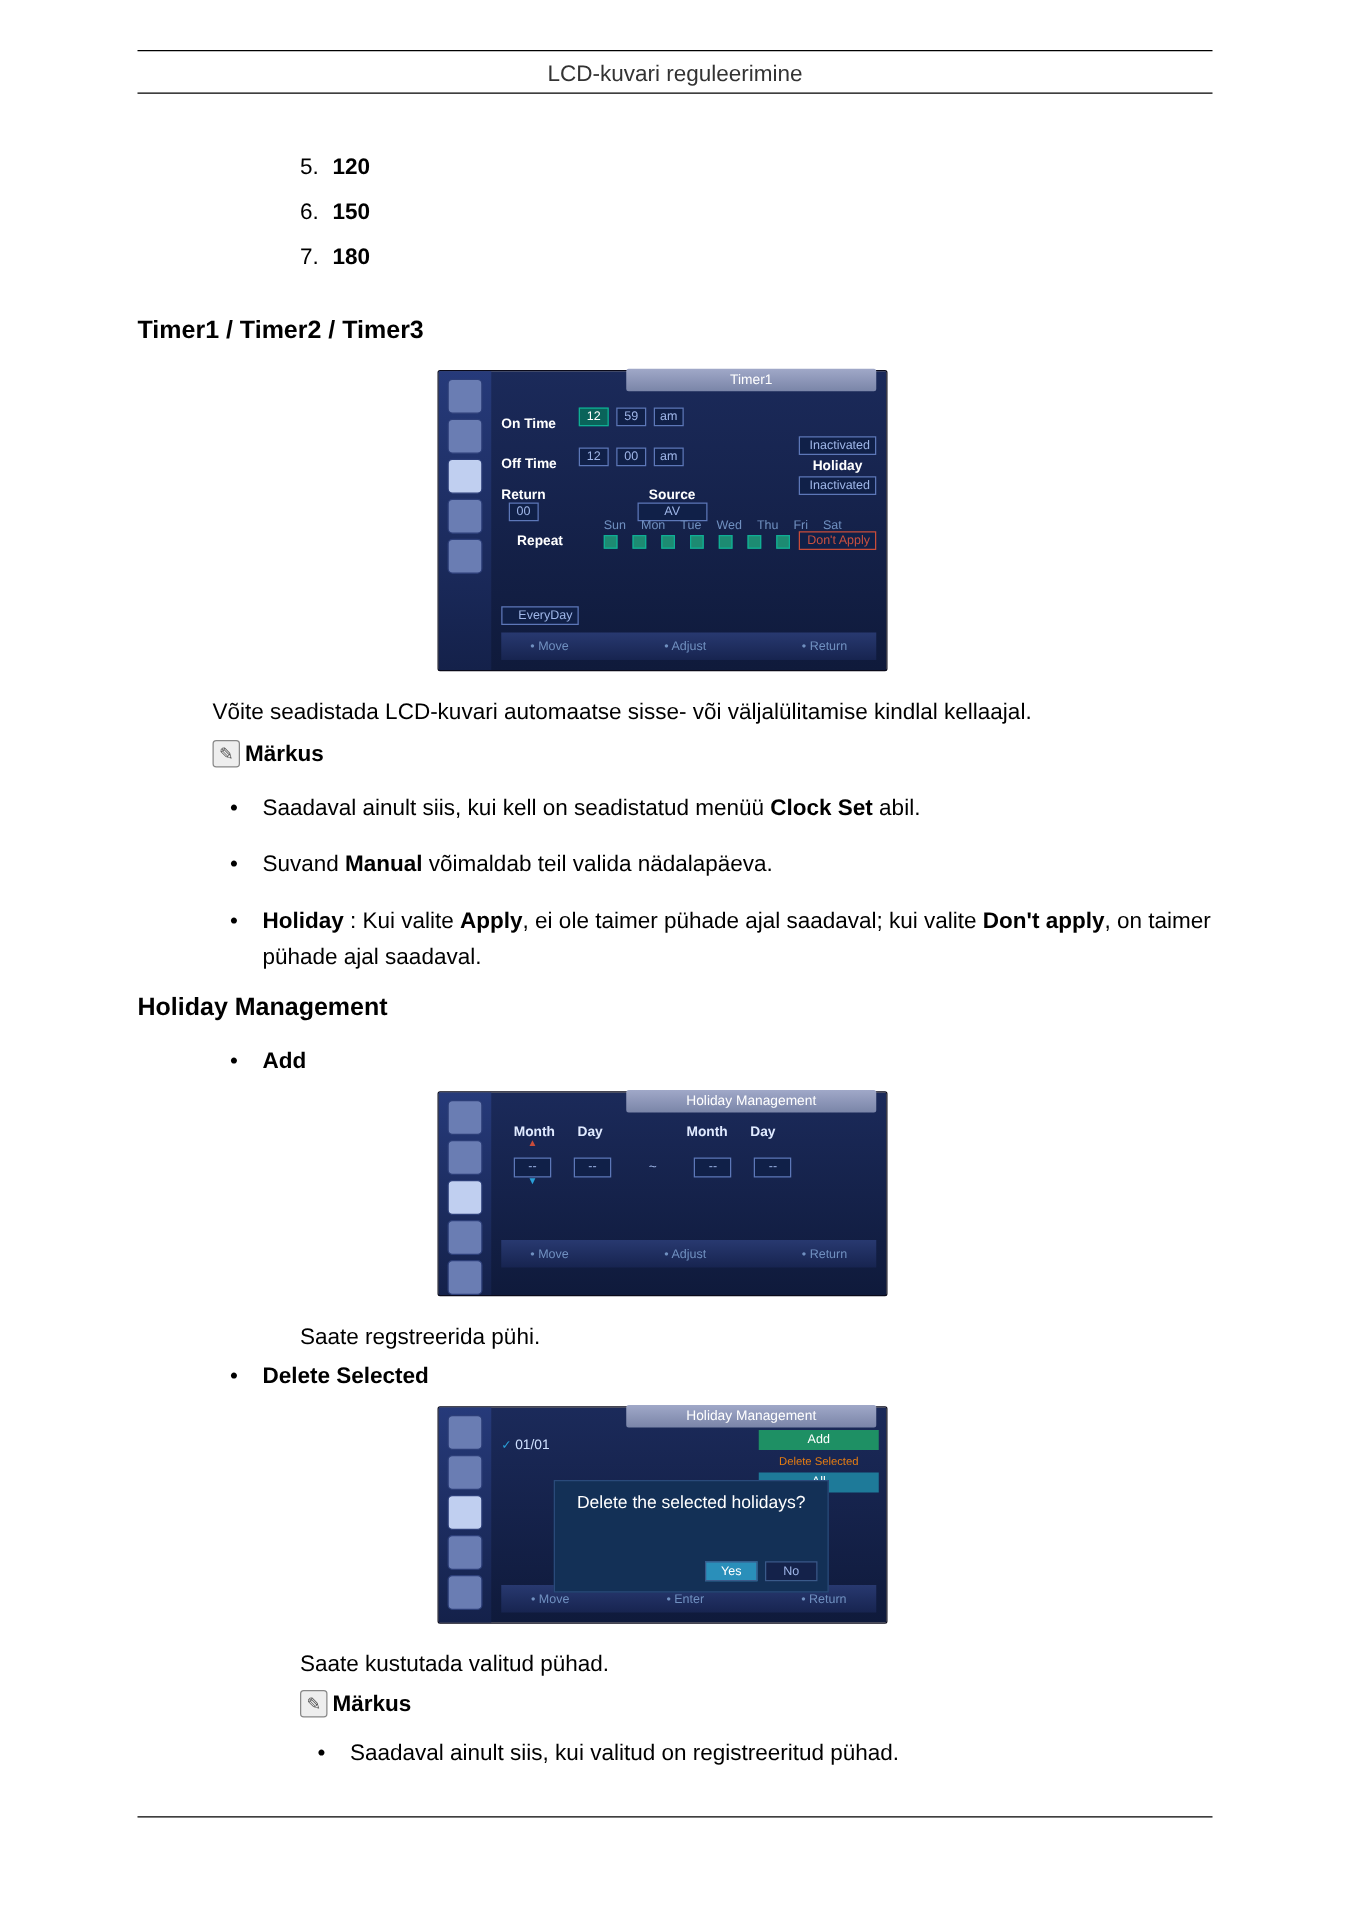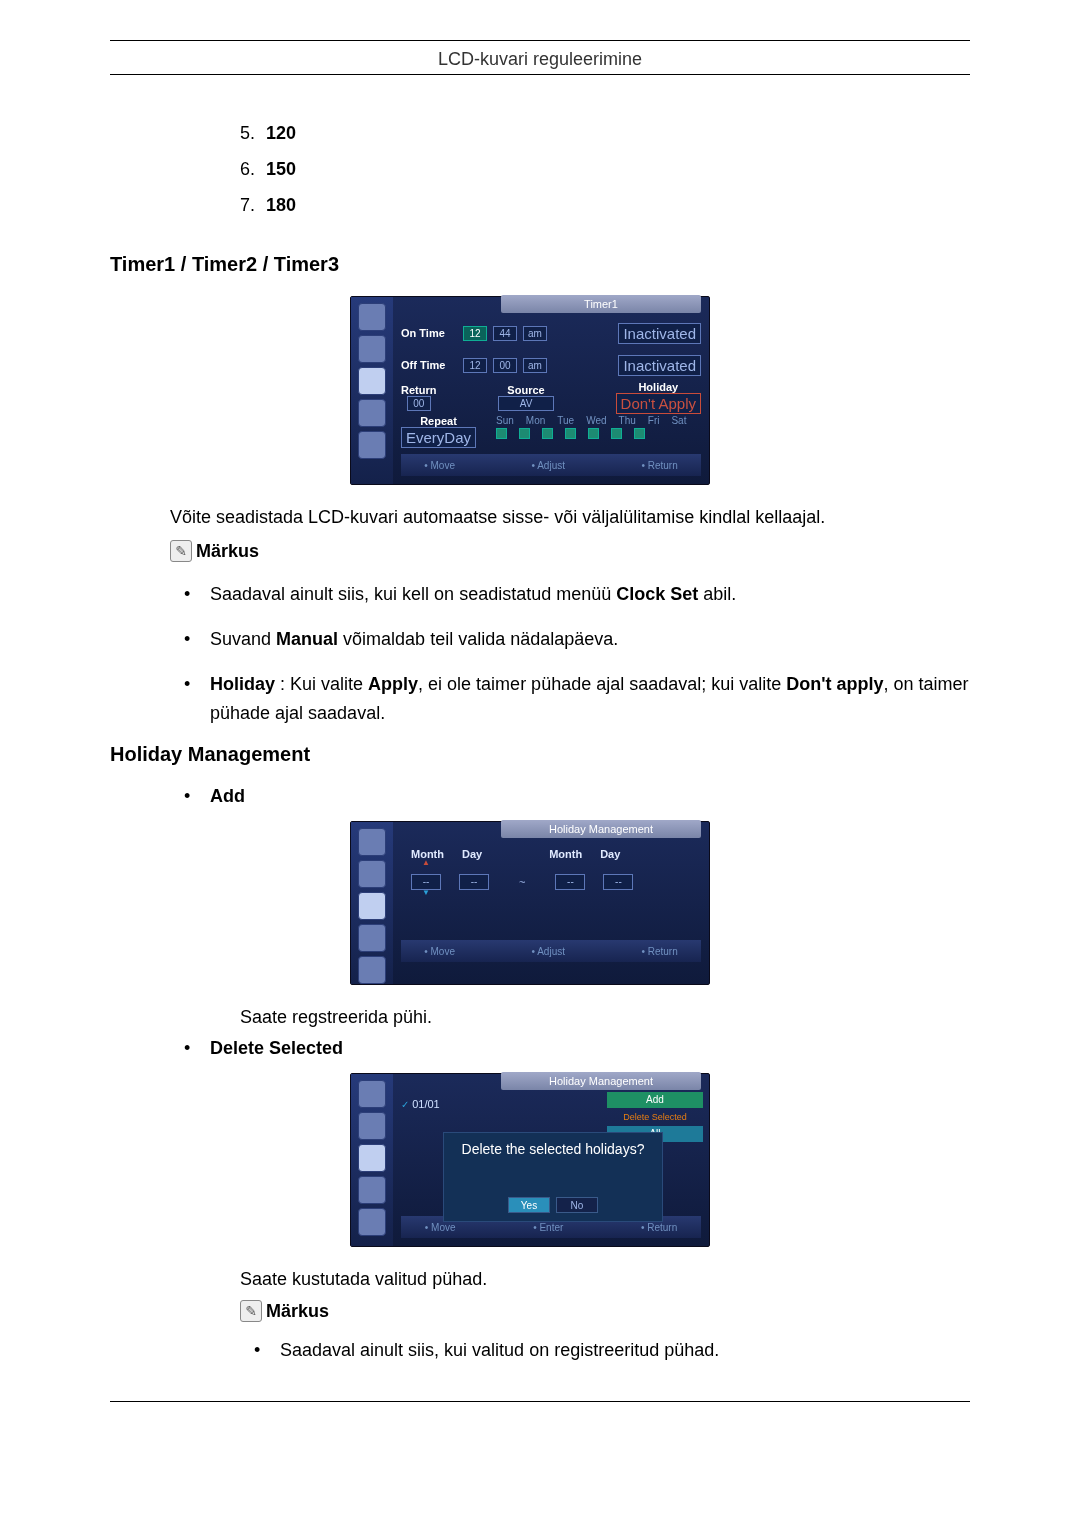--- a/index.html
+++ b/index.html
@@ -21,24 +21,24 @@
   .list-prev .val { font-weight: bold; }
   .h2 { font-weight: bold; font-size: 20px; margin-bottom: 20px; }
   .screenshot-wrap { margin-left: 240px; margin-bottom: 20px; }
   .osd { width: 360px; background: linear-gradient(#1b2a5a,#0f1a3b); border: 1px solid #0a0a1a; border-radius: 2px; color: #cfe0ff; font-size: 11px; display:flex; }
   .osd .side { width: 42px; background: linear-gradient(to bottom,#263a7a,#14214a); display:flex; flex-direction:column; align-items:center; padding:6px 0 0 0; gap:4px;}
   .osd .side div { width:28px; height:28px; background:#6a7db3; border:1px solid #2c3e78; border-radius:4px; }
   .osd .side div.active { background:#c0cff0; }
   .osd .main { flex:1; position:relative; padding:4px 8px 8px 8px; }
   .osd-title-bar { position:absolute; right:8px; top:-2px; width:200px; height:18px; background:linear-gradient(#a0a8c8,#7a85a8); color:#fff; text-align:center; font-size:11px; line-height:18px; border-radius:2px; }
   .row { display:flex; align-items:center; height:28px; gap:6px; margin-top:4px;}
-  .row .lbl { color:#fff; font-weight:bold; width:56px; }
+  .row .lbl { color:#fff; font-weight:bold; width:56px;margin-top:12px; }
   .box { border:1px solid #5d77b8; background:#102048; color:#9fb6e8; text-align:center; font-size:10px; padding:1px 4px; min-width:24px;}
   .toprow .box.sel { background:#0a635a; color:#fff; border-color:#0fae95;}
-  .pill { border:1px solid #5d77b8; background:#102048; color:#9fb6e8; text-align:right; font-size:15px; padding:1px 4px; min-width:62px;}
+  .pill { border:1px solid #5d77b8; background:#102048; color:#9fb6e8; text-align:right; font-size:10px; padding:1px 4px; min-width:62px;margin-top:46px;}
   .holiday-apply { border:1px solid #c94c3a; color:#c95040;}
   .wide { min-width:56px;}
   .days { display:flex; gap:12px; font-size:10px; color:#7090c0;}
   .daysc { display:flex; gap:12px; }
   .daysc span { width:11px; height:11px; background:#1d8b72; border:1px solid #0fae95;}
   .footer-bar { height:22px; background:linear-gradient(#283970,#172450); display:flex; justify-content:space-around; align-items:center; font-size:10px; color:#7090c0; margin-top:6px;gap:30px;}
   .footer-bar span::before { content:"• "; }
   .paragraph { margin-left:60px; font-size:18px; margin-bottom:10px; margin-top:20px; line-height:1.4;}
   .note-row { margin-left:60px; display:flex; align-items:center; gap:4px; margin-top:10px; margin-bottom:18px;}
   .note-icon { width:22px; height:22px; border:1px solid #888; border-radius:3px; background:#eee; display:flex; align-items:center; justify-content:center; font-size:14px; color:#555;}
@@ -62,21 +62,21 @@
   .hm2-list { width:100px; padding-top:4px;}
   .hm2-item { font-size:11px; color:#cfe0ff; }
   .hm2-item::before { content:"✓ "; color:#2aa0d8; font-size:10px;}
   .hm2-menu { position:absolute; right:6px; top:18px; width:96px; }
   .hm2-btn { height:16px; text-align:center; font-size:10px; margin-bottom:1px; line-height:16px;}
   .hm2-add { background:#1e9064; color:#fff;}
   .hm2-del { color:#e87e12; font-size:9px;}
   .hm2-all { background:#1e7a99; color:#fff;}
   .dlg { position:absolute; left:50px; top:58px; width:220px; background:#133056; border:1px solid #2a4a7a; padding:8px; text-align:center;}
   .dlg-t { color:#fff; font-size:14px; font-weight:normal; margin-bottom:8px;}
-  .dlg-btns { display:flex; justify-content:center; gap:6px;margin-top:40px;}
+  .dlg-btns { display:flex; justify-content:flex-end; gap:6px;margin-top:40px;}
   .dlg-btn { width:42px; height:16px; font-size:10px; line-height:16px; border:1px solid #3a5a8a;}
   .dlg-yes { background:#2a8fba; color:#fff;}
   .dlg-no { background:#14224a; color:#9fb6e8;}
   .paragraph2 { margin-left:130px; font-size:18px; margin-top:22px; margin-bottom:10px;}
   .bullets2 { margin-left:170px; font-size:18px; }
   .bullets2 li { list-style:none; position:relative; margin-bottom:10px;}
   .bullets2 li::before { content:"•"; position:absolute; left:-26px;}
 </style>
 </head>
 <body>
@@ -101,21 +101,21 @@
       <div class="active"></div>
       <div></div>
       <div></div>
     </div>
     <div class="main">
       <div class="osd-title-bar">Timer1</div>
       <div style="height:14px"></div>
       <div class="row toprow">
         <span class="lbl">On Time</span>
         <span class="box sel">12</span>
-        <span class="box">44</span>
+        <span class="box">59</span>
         <span class="box">am</span>
         <span style="flex:1"></span>
         <span class="pill">Inactivated</span>
       </div>
       <div class="row">
         <span class="lbl">Off Time</span>
         <span class="box">12</span>
         <span class="box">00</span>
         <span class="box">am</span>
         <span style="flex:1"></span>

